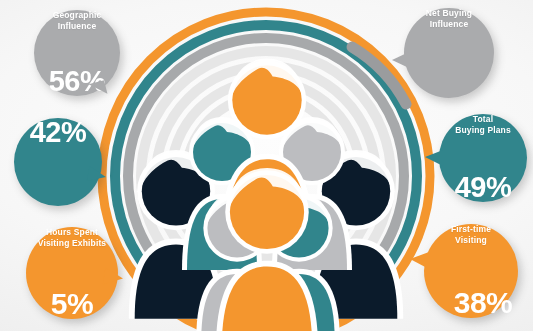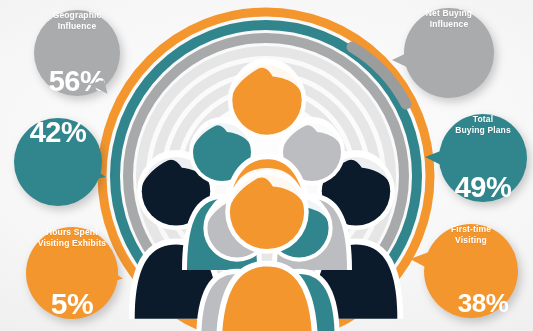--- a/index.html
+++ b/index.html
@@ -73,21 +73,21 @@
     left:78px;top:42px;
     border-width:8px 0 9px 19px;border-color:transparent transparent transparent #f4962e;
     transform:rotate(9deg);
   }
   #bubble-first-time-attendees{left:424px;top:224px;width:94px;height:94px;}
   #bubble-first-time-attendees .tail{
     left:-14px;top:28px;
     border-width:7px 19px 10px 0;border-color:transparent #f4962e transparent transparent;
   }
   #bubble-hours-spent .val{font-size:30px;}
-  #bubble-first-time-attendees .val{font-size:26px;margin-left:24px;}
+  #bubble-first-time-attendees .val{font-size:30px;margin-left:24px;}
 </style>
 </head>
 <body>
 
 <div id="canvas">
 
   <div class="rings">
     <svg width="533" height="331" viewBox="0 0 533 331">
       <defs>
         <clipPath id="clipAll">

